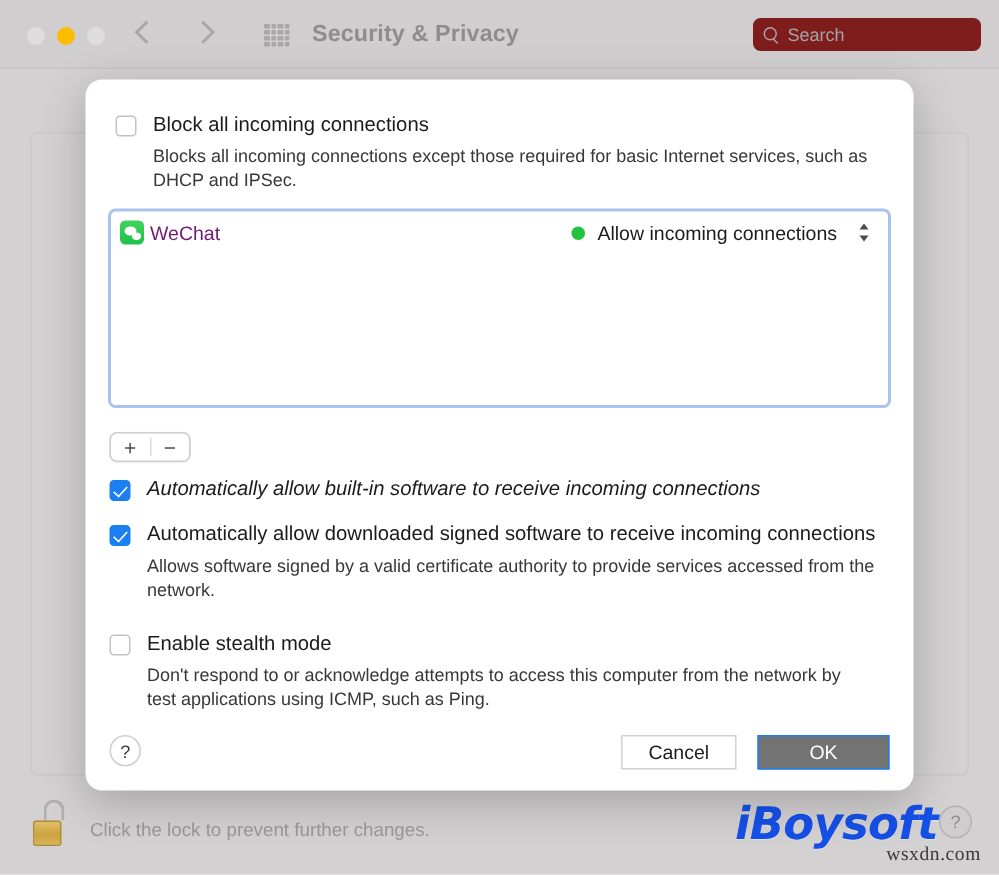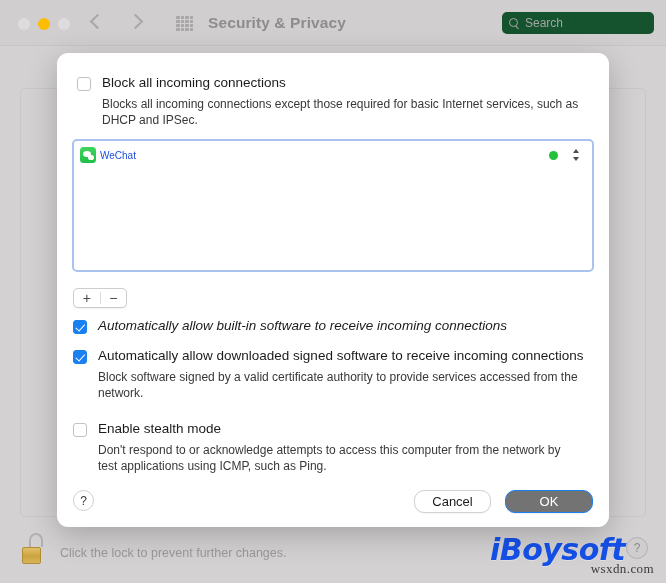--- a/index.html
+++ b/index.html
@@ -97,21 +97,21 @@
     color: #8e8c8d;
     letter-spacing: 0.1px;
   }
 
   .search-field {
     position: absolute;
     top: 12px;
     right: 12px;
     width: 152px;
     height: 22px;
-    background: #14532d;
+    background: #7f1d1d;
     border-radius: 5px;
     display: flex;
     align-items: center;
     padding-left: 7px;
     box-sizing: border-box;
   }
   .search-icon {
     width: 11px; height: 11px;
     position: relative;
     margin-right: 5px;
@@ -343,22 +343,22 @@
     border-radius: 50%;
   }
   .app-icon .bub2 {
     position: absolute;
     right: 2px; bottom: 3px;
     width: 6.5px; height: 5px;
     background: #fff;
     border-radius: 50%;
   }
   .app-name {
-    font-size: 10px;
-    color: #1d4ed8;
+    font-size: 13px;
+    color: #701a75;
     margin-left: 4px;
   }
   .app-spacer { flex: 1; }
   .status-dot {
     width: 9px; height: 9px;
     border-radius: 50%;
     background: #22c23a;
     flex: none;
   }
   .status-text {
@@ -438,21 +438,21 @@
     font-size: 12px;
     display: flex;
     align-items: center;
     justify-content: center;
     box-sizing: border-box;
   }
   .btn {
     position: absolute;
     bottom: 14px;
     height: 23px;
-    border-radius: 10px;
+    border-radius: 0;
     font-size: 13px;
     display: flex;
     align-items: center;
     justify-content: center;
     box-sizing: border-box;
   }
   .btn-cancel {
     right: 118px;
     width: 77px;
     background: #fff;
@@ -541,20 +541,21 @@
 
     <div class="list-box">
       <div class="app-row">
         <div class="app-icon">
           <div class="bub1"></div>
           <div class="bub2"></div>
         </div>
         <div class="app-name">WeChat</div>
         <div class="app-spacer"></div>
         <div class="status-dot"></div>
+        <div class="status-text">Allow incoming connections</div>
         <div class="stepper">
           <div class="up"></div>
           <div class="dn"></div>
         </div>
       </div>
     </div>
 
     <div class="seg">
       <div class="seg-btn">+</div>
       <div class="seg-div"></div>
@@ -566,21 +567,21 @@
         <div class="cb checked"></div>
         <div class="cb-label">Automatically allow built-in software to receive incoming connections</div>
       </div>
     </div>
 
     <div class="opt2">
       <div class="row">
         <div class="cb checked"></div>
         <div class="cb-label">Automatically allow downloaded signed software to receive incoming connections</div>
       </div>
-      <div class="desc opt2-desc">Block software signed by a valid certificate authority to provide services accessed from the network.</div>
+      <div class="desc opt2-desc">Allows software signed by a valid certificate authority to provide services accessed from the network.</div>
     </div>
 
     <div class="opt3">
       <div class="row">
         <div class="cb"></div>
         <div class="cb-label">Enable stealth mode</div>
       </div>
       <div class="desc opt3-desc">Don't respond to or acknowledge attempts to access this computer from the network by test applications using ICMP, such as Ping.</div>
     </div>
 

